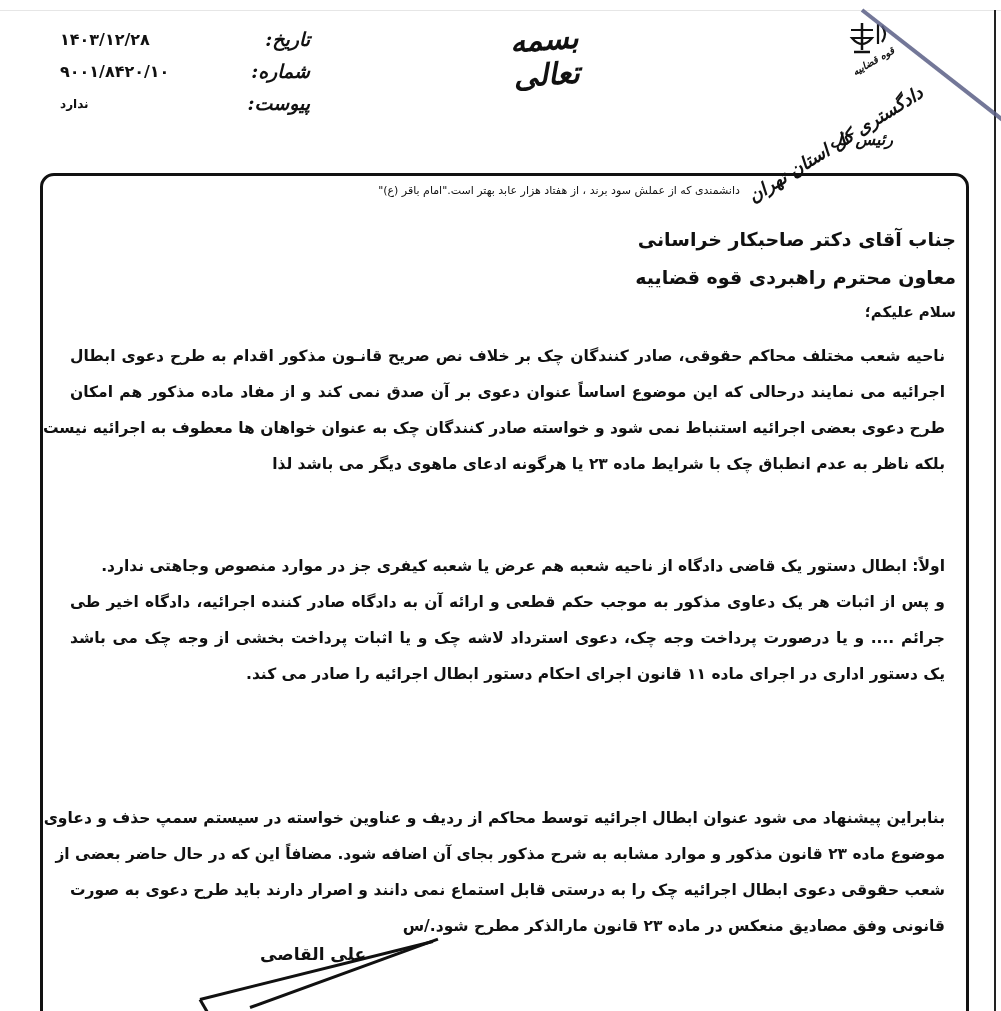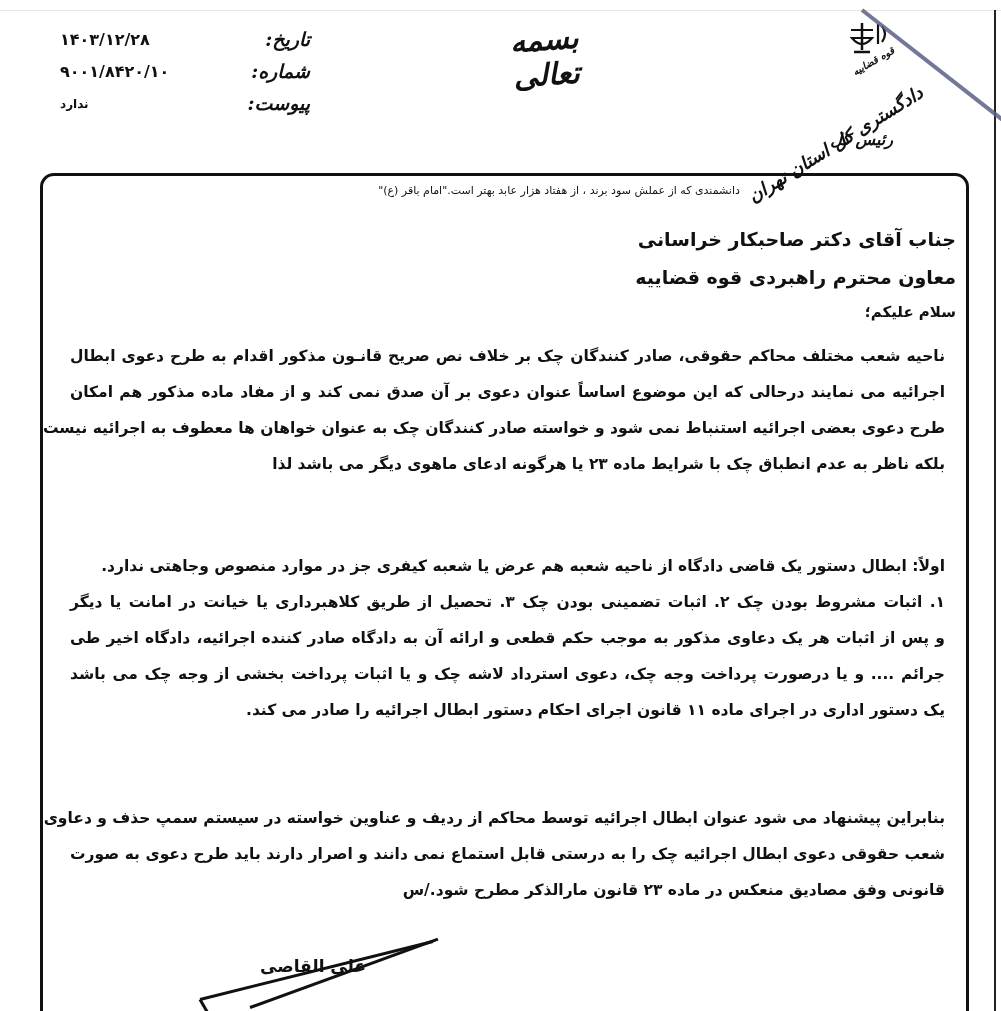--- a/index.html
+++ b/index.html
@@ -40,21 +40,21 @@
   .addr2 { top: 266px; font-size: 19px; }
   .greet { top: 303px; font-size: 15px; }
 
   .para { position: absolute; left: 70px; width: 875px; direction: rtl; text-align: justify;
           font-weight: bold; font-size: 15.5px; line-height: 36px; }
   .para .line { display: block; height: 36px; white-space: nowrap; text-align-last: justify; }
   .para .line.last { text-align-last: right; }
   .b { font-weight: 900; }
 
   .signature { position: absolute; left: 180px; top: 940px; width: 260px; height: 71px; }
-  .sig-name { position: absolute; left: 80px; top: 4px; font-weight: bold; font-size: 17px; direction: rtl; margin-top: 12px; }
+  .sig-name { position: absolute; left: 80px; top: 4px; font-weight: bold; font-size: 17px; direction: rtl; }
   .sig-stroke { position: absolute; border-top: 3px solid #111; transform-origin: left center; }
 </style>
 </head>
 <body>
 
 <div class="topline"></div>
 <div class="rightline"></div>
 
 <div class="meta">
   <div class="meta-row">
@@ -100,28 +100,28 @@
   <span class="line">اجرائیه می نمایند درحالی که این موضوع اساساً عنوان دعوی بر آن صدق نمی کند و از مفاد ماده مذکور هم امکان</span>
   <span class="line">طرح دعوی بعضی اجرائیه استنباط نمی شود و خواسته صادر کنندگان چک به عنوان خواهان ها معطوف به اجرائیه نیست</span>
   <span class="line last">بلکه ناظر به عدم انطباق چک با شرایط ماده ۲۳ یا هرگونه ادعای ماهوی دیگر می باشد لذا</span>
 </div>
 
 <div class="para" style="top:548px;">
   <span class="line last"><span class="b">اولاً:</span> <span>ابطال دستور یک قاضی دادگاه از ناحیه شعبه هم عرض یا شعبه کیفری جز در موارد منصوص وجاهتی ندارد.</span></span>
 </div>
 
 <div class="para" style="top:584px;">
-  <span class="line">۱. اثبات مشروط بودن چک ۲. اثبات تضمینی بودن چک ۳. تحصیل از طریق کلاهبرداری یا خیانت در امانت یا دیگر</span>
   <span class="line">و پس از اثبات هر یک دعاوی مذکور به موجب حکم قطعی و ارائه آن به دادگاه صادر کننده اجرائیه، دادگاه اخیر طی</span>
   <span class="line">جرائم .... و یا درصورت پرداخت وجه چک، دعوی استرداد لاشه چک و یا اثبات پرداخت بخشی از وجه چک می باشد</span>
   <span class="line last">یک دستور اداری در اجرای ماده ۱۱ قانون اجرای احکام دستور ابطال اجرائیه را صادر می کند.</span>
 </div>
 
 <div class="para" style="top:800px;">
   <span class="line">بنابراین پیشنهاد می شود عنوان ابطال اجرائیه توسط محاکم از ردیف و عناوین خواسته در سیستم سمپ حذف و دعاوی</span>
+  <span class="line">موضوع ماده ۲۳ قانون مذکور و موارد مشابه به شرح مذکور بجای آن اضافه شود. مضافاً این که در حال حاضر بعضی از</span>
   <span class="line">شعب حقوقی دعوی ابطال اجرائیه چک را به درستی قابل استماع نمی دانند و اصرار دارند باید طرح دعوی به صورت</span>
   <span class="line last">قانونی وفق مصادیق منعکس در ماده ۲۳ قانون مارالذکر مطرح شود./س</span>
 </div>
 
 <div class="signature">
   <span class="sig-name">علی القاصی</span>
   <div class="sig-stroke" style="left:20px; top:58px; width:240px; transform: rotate(-14deg);"></div>
   <div class="sig-stroke" style="left:70px; top:66px; width:200px; transform: rotate(-20deg);"></div>
   <div class="sig-stroke" style="left:20px; top:58px; width:14px; transform: rotate(60deg);"></div>
 </div>

